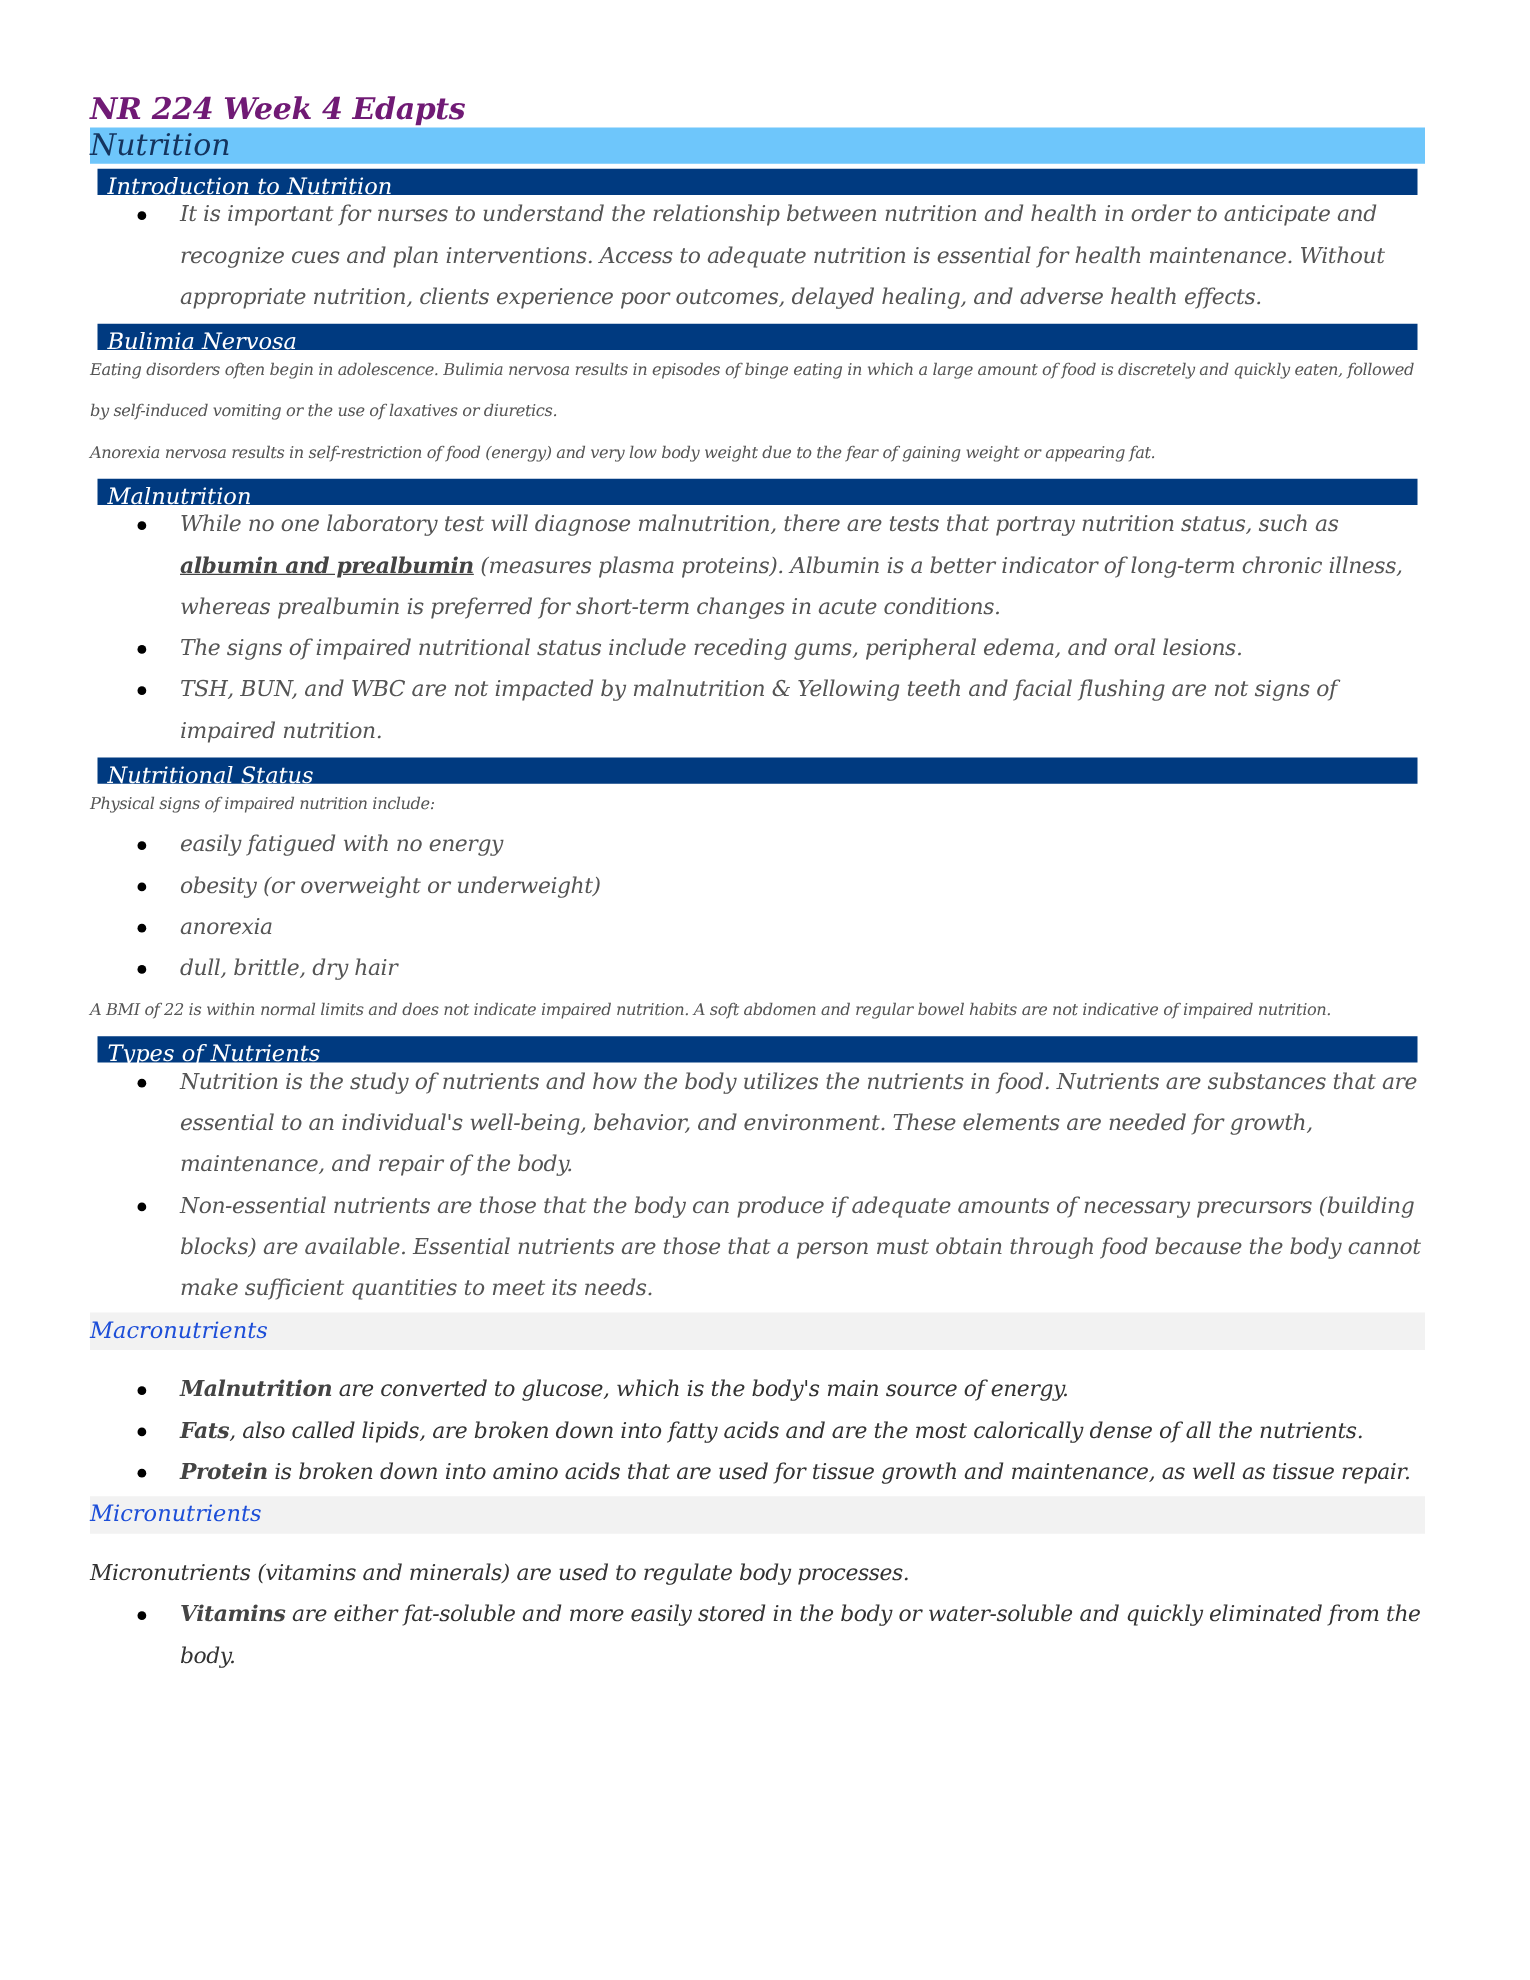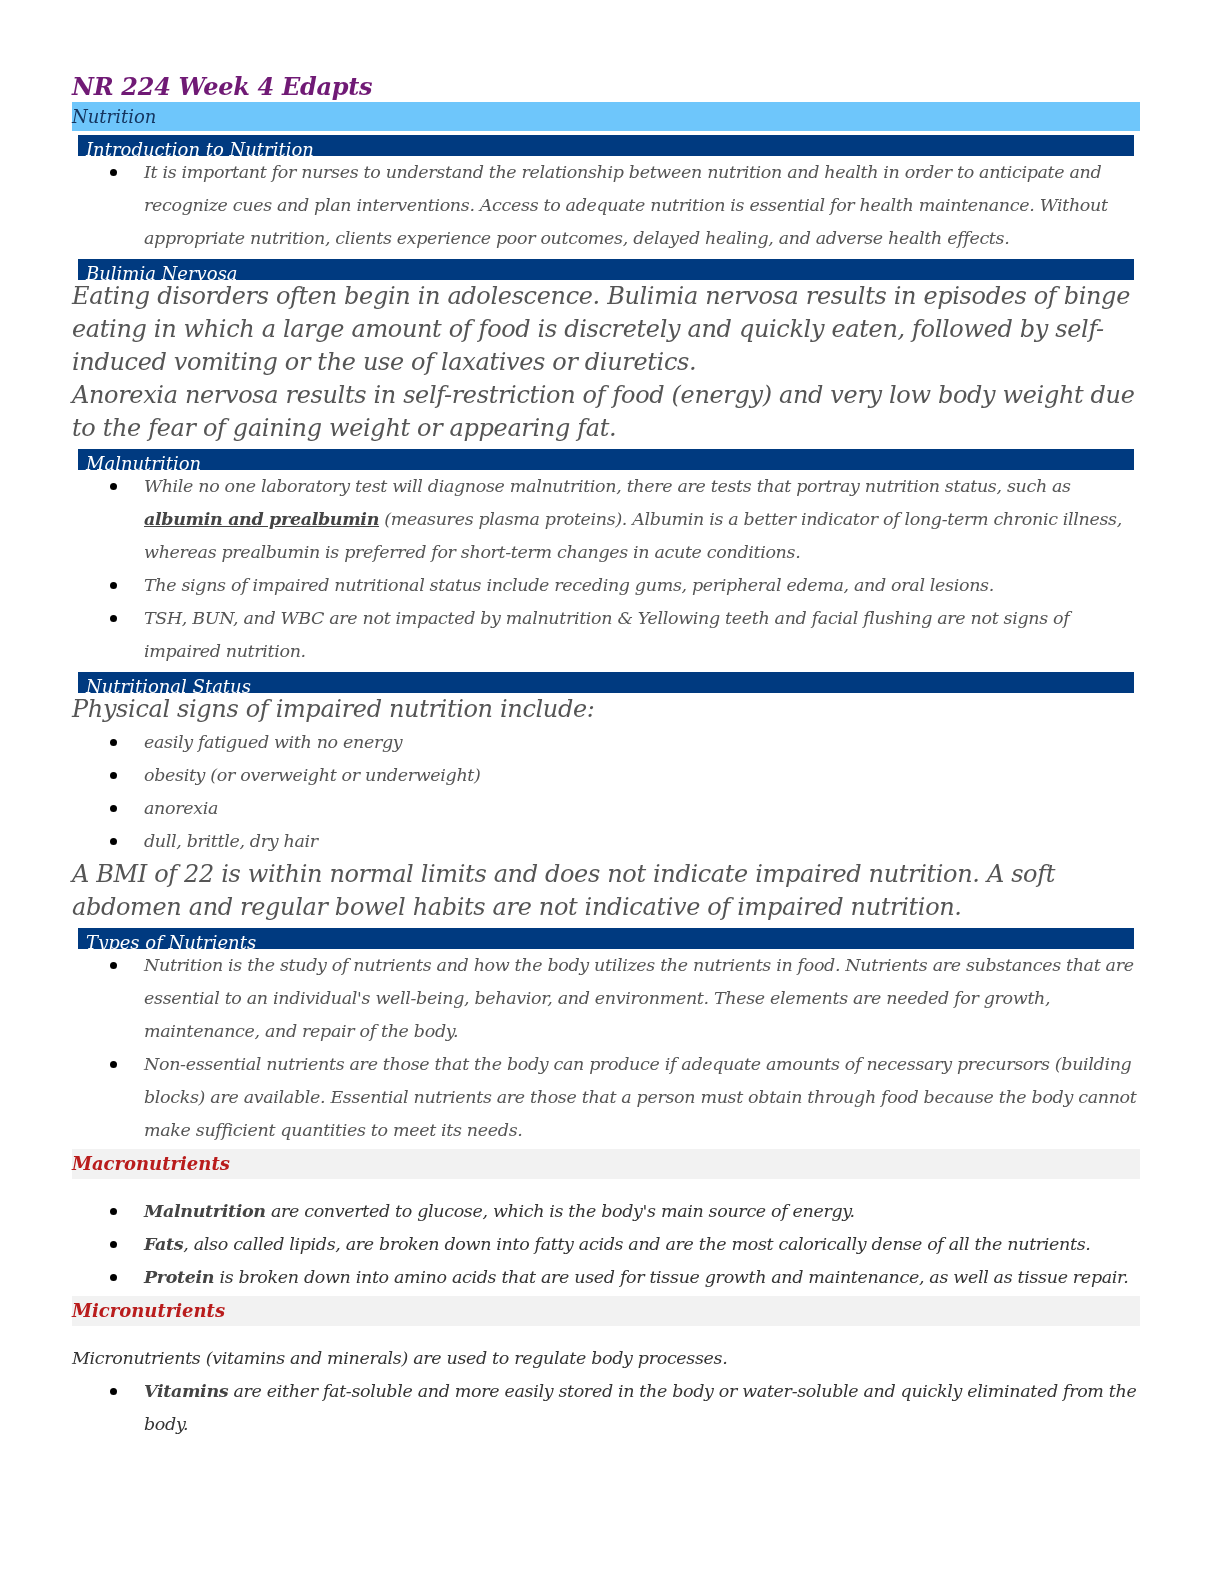--- a/index.html
+++ b/index.html
@@ -1,28 +1,28 @@
 <!DOCTYPE html>
 <html><head>
 <meta charset="utf-8">
 <style>
   html, body { margin: 0; padding: 0; background: #ffffff; }
   body { width: 1224px; height: 1584px; position: relative; overflow: hidden;
          font-family: "DejaVu Serif", "Liberation Serif", serif; font-style: italic; }
   .page { position: absolute; left: 72px; top: 70px; width: 1068px; }
   .doc-title { font-size: 24px; color: #701a75; font-weight: bold; height: 30px; line-height: 30px; margin-top: 2px; letter-spacing: -0.3px; }
-  .band-light { background: #6ec6fb; color: #14345e; font-size: 18px; height: 29px; line-height: 29px; padding-left: 0; }
+  .band-light { background: #6ec6fb; color: #14345e; font-size: 24px; height: 29px; line-height: 29px; padding-left: 0; }
   .band-dark { background: #003a80; color: #ffffff; font-size: 18px; height: 21px; line-height: 29px; padding-left: 8px; margin-left: 6px; margin-right: 6px; margin-top: 4px; }
-  .p { font-size: 24px; color: #555555; line-height: 33px; letter-spacing: -0.35px; }
+  .p { font-size: 13px; color: #555555; line-height: 33px; letter-spacing: -0.35px; }
   ul { margin: 0; padding-left: 72px; list-style: none; }
   li { position: relative; font-size: 17.5px; color: #555555; line-height: 33px; letter-spacing: -0.35px; }
   li::before { content: ""; position: absolute; left: -34px; top: 13px; width: 7px; height: 7px; border-radius: 50%; background: #000; }
   .bold-ul { font-weight: bold; text-decoration: underline; color: #444; }
   .bold { font-weight: bold; color: #444; }
-  .sub-band { background: #f2f2f2; color: #b91c1c; font-size: 18px; height: 30px; line-height: 30px; margin-top: 2px; font-weight: bold; }
+  .sub-band { background: #f2f2f2; color: #1d4ed8; font-size: 18px; height: 30px; line-height: 30px; margin-top: 2px; }
   .dark-p { font-size: 17.5px; color: #333; line-height: 33px; letter-spacing: -0.35px; }
   .dark-li { color: #333; }
   .gap { height: 16px; }
 </style>
 </head>
 <body>
 
 <div class="page">
   <div class="doc-title">NR 224 Week 4 Edapts</div>
   <div class="band-light">Nutrition</div>

